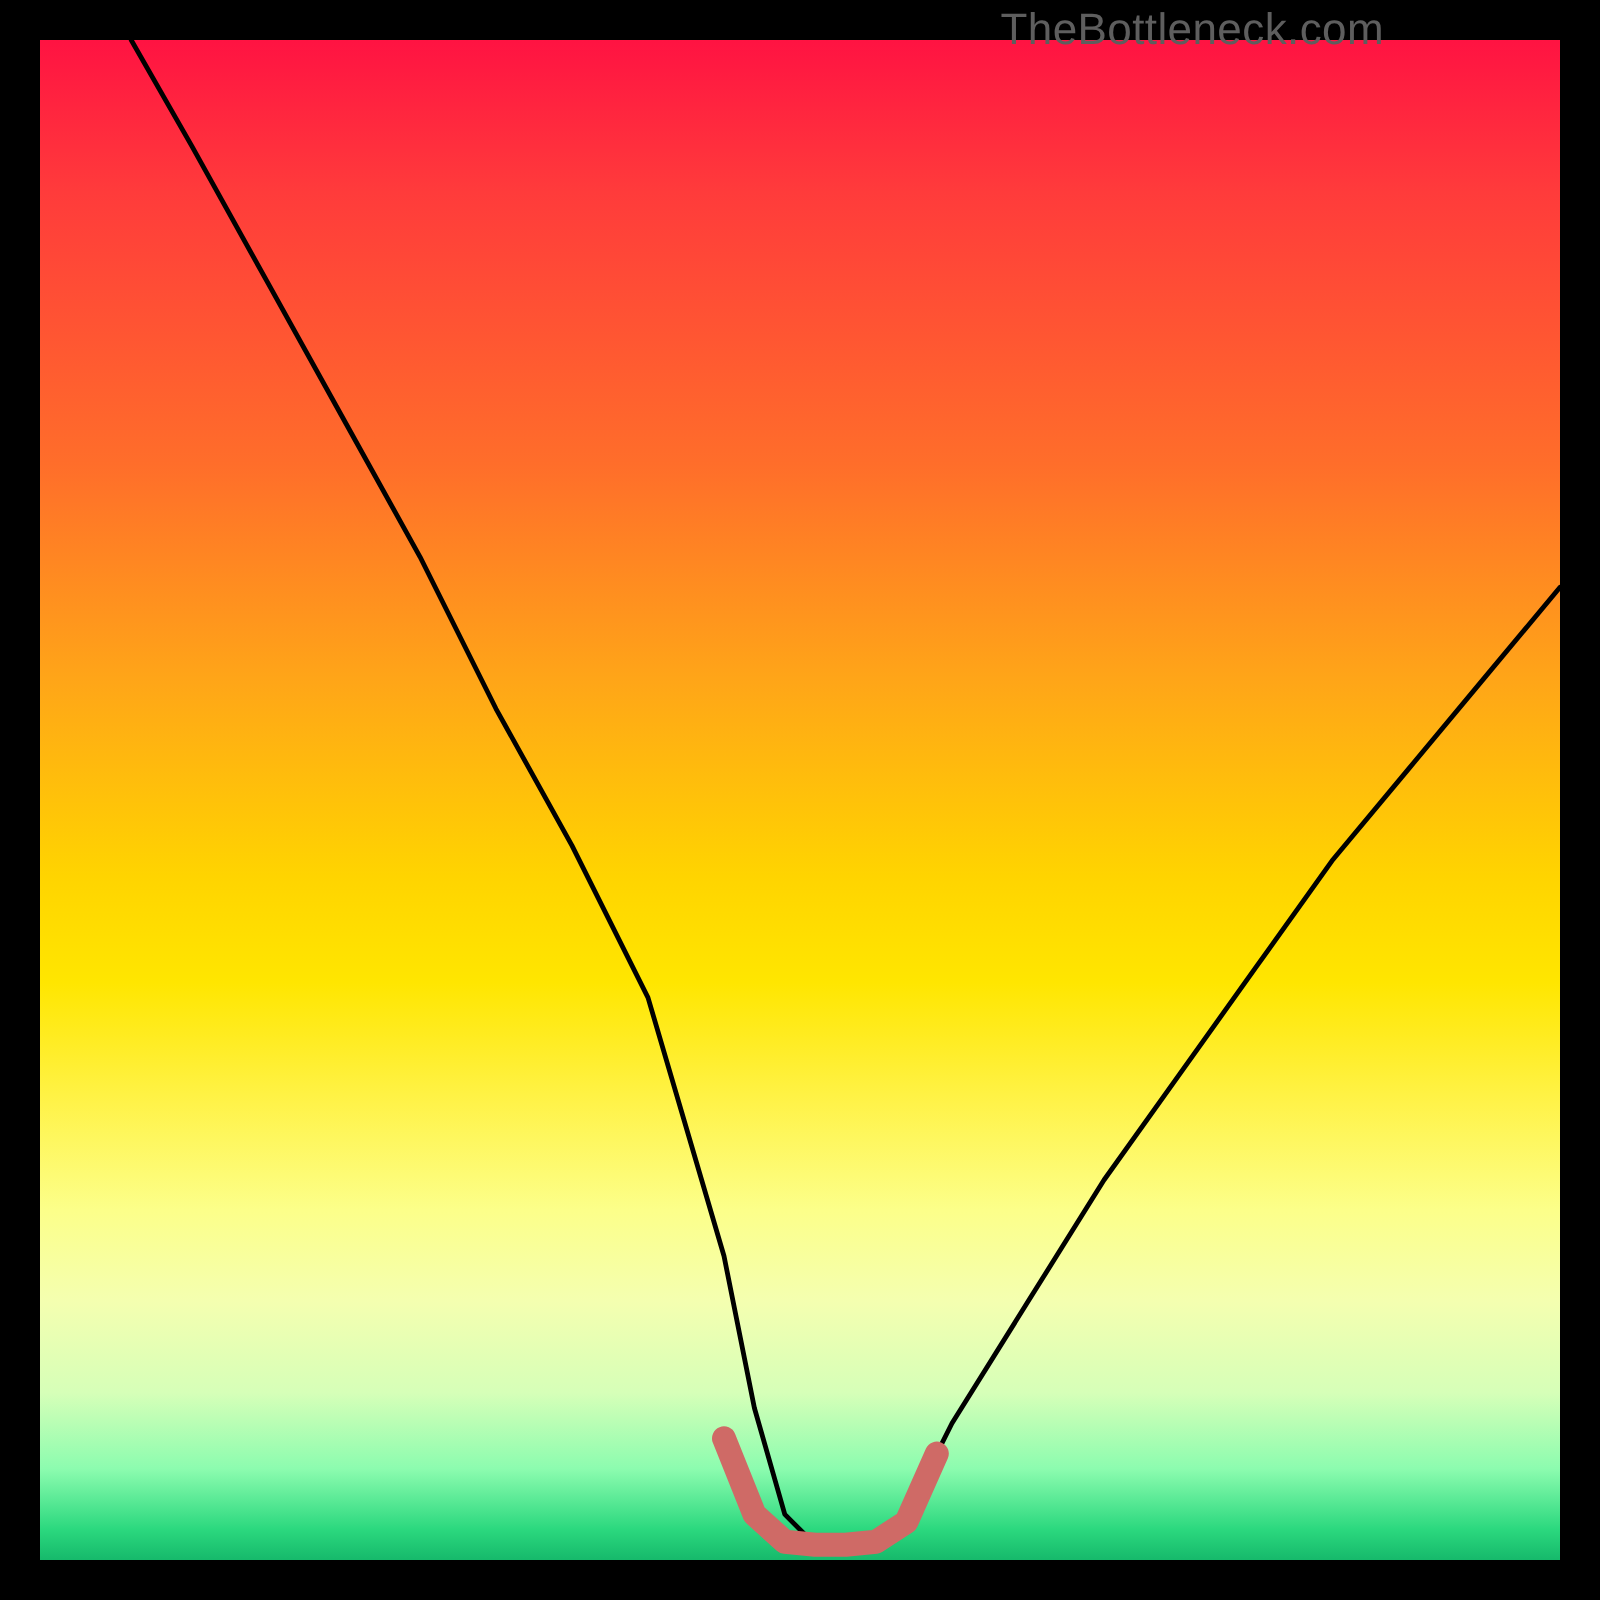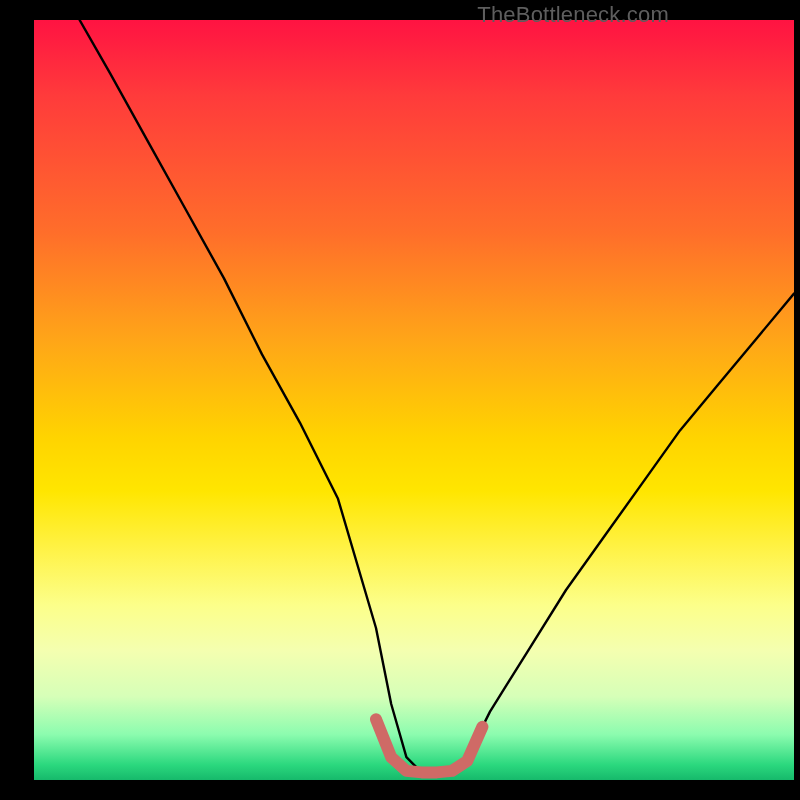--- a/index.html
+++ b/index.html
@@ -6,25 +6,26 @@
     margin: 0;
     padding: 0;
     width: 800px;
     height: 800px;
     background: #000;
     overflow: hidden;
     font-family: Arial, Helvetica, sans-serif;
   }
   .frame {
     position: absolute;
-    left: 14px;
+    left: 0;
     top: 0;
     width: 661px;
     height: 800px;
     background: #000;
+    padding-left: 37px;
   }
   .plot-area {
     position: absolute;
     left: 20px;
     top: 20px;
     width: 760px;
     height: 760px;
     background: linear-gradient(
       to bottom,
       #ff1342 0%,

